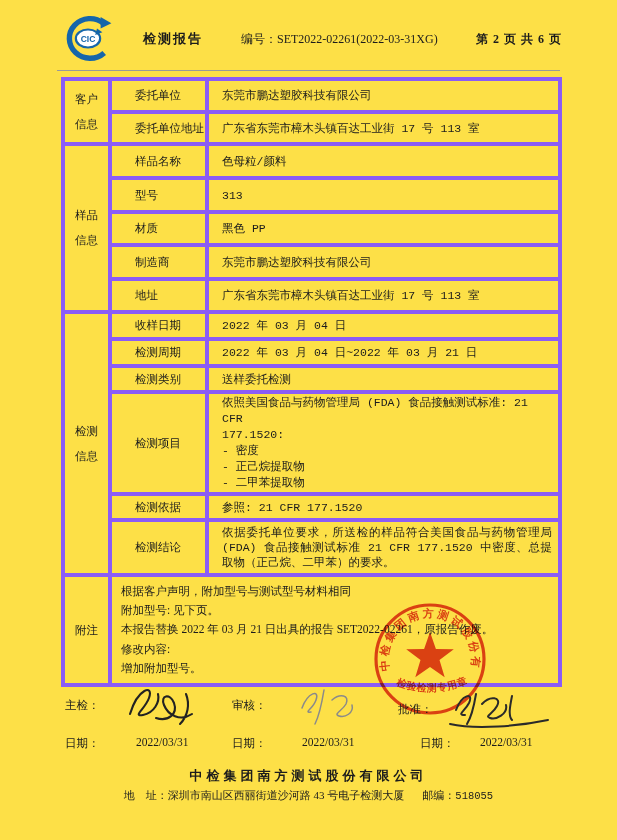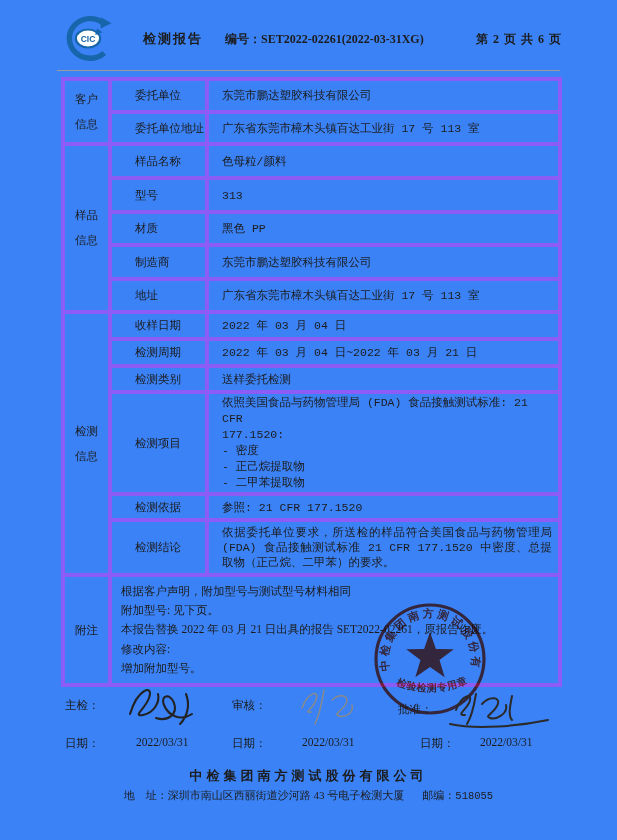--- a/index.html
+++ b/index.html
@@ -1,22 +1,22 @@
 <!DOCTYPE html>
 <html><head>
 <meta charset="utf-8">
 <style>
   html,body{margin:0;padding:0;background:#e8e8e8;}
-  .page{position:relative;width:617px;height:840px;background:#3b82f6;margin:0 auto;
+  .page{position:relative;width:617px;height:840px;background:#fde047;margin:0 auto;
         font-family:"Liberation Serif","DejaVu Serif",serif;color:#1c1c1c;overflow:hidden;}
   
   .header{position:absolute;left:57px;right:55px;top:12px;height:54px;}
   .logo{position:absolute;left:4px;top:3px;width:54px;height:47px;}
   .hdr-title{position:absolute;left:86px;top:18px;font-size:13px;font-weight:bold;letter-spacing:2px;font-family:Liberation Mono, monospace;}
-  .hdr-no{position:absolute;left:168px;top:19px;font-size:12px;font-weight:bold;}
+  .hdr-no{position:absolute;left:184px;top:19px;font-size:12px;font-weight:normal;}
   .hdr-page{position:absolute;right:0;top:19px;font-size:12px;font-weight:bold;letter-spacing:1px;}
   .hdr-rule{position:absolute;left:57px;right:57px;top:70px;border-top:1px solid #9a9a9a;}
   
   table.report{position:absolute;left:61px;top:77px;width:497px;border-collapse:collapse;table-layout:fixed;}
   table.report td{border:4px solid #8b5cf6;font-size:11.5px;vertical-align:middle;overflow:hidden;}
   td.grp{text-align:center;}
   td.grp span{display:inline-block;width:2.15em;word-break:break-all;line-height:2.15;text-align:center;}
   td.fld{padding-left:23px;}
   td.val{padding-left:13px;padding-right:6px;font-family:Liberation Mono, monospace;}
   td.val .line{line-height:16px;}

